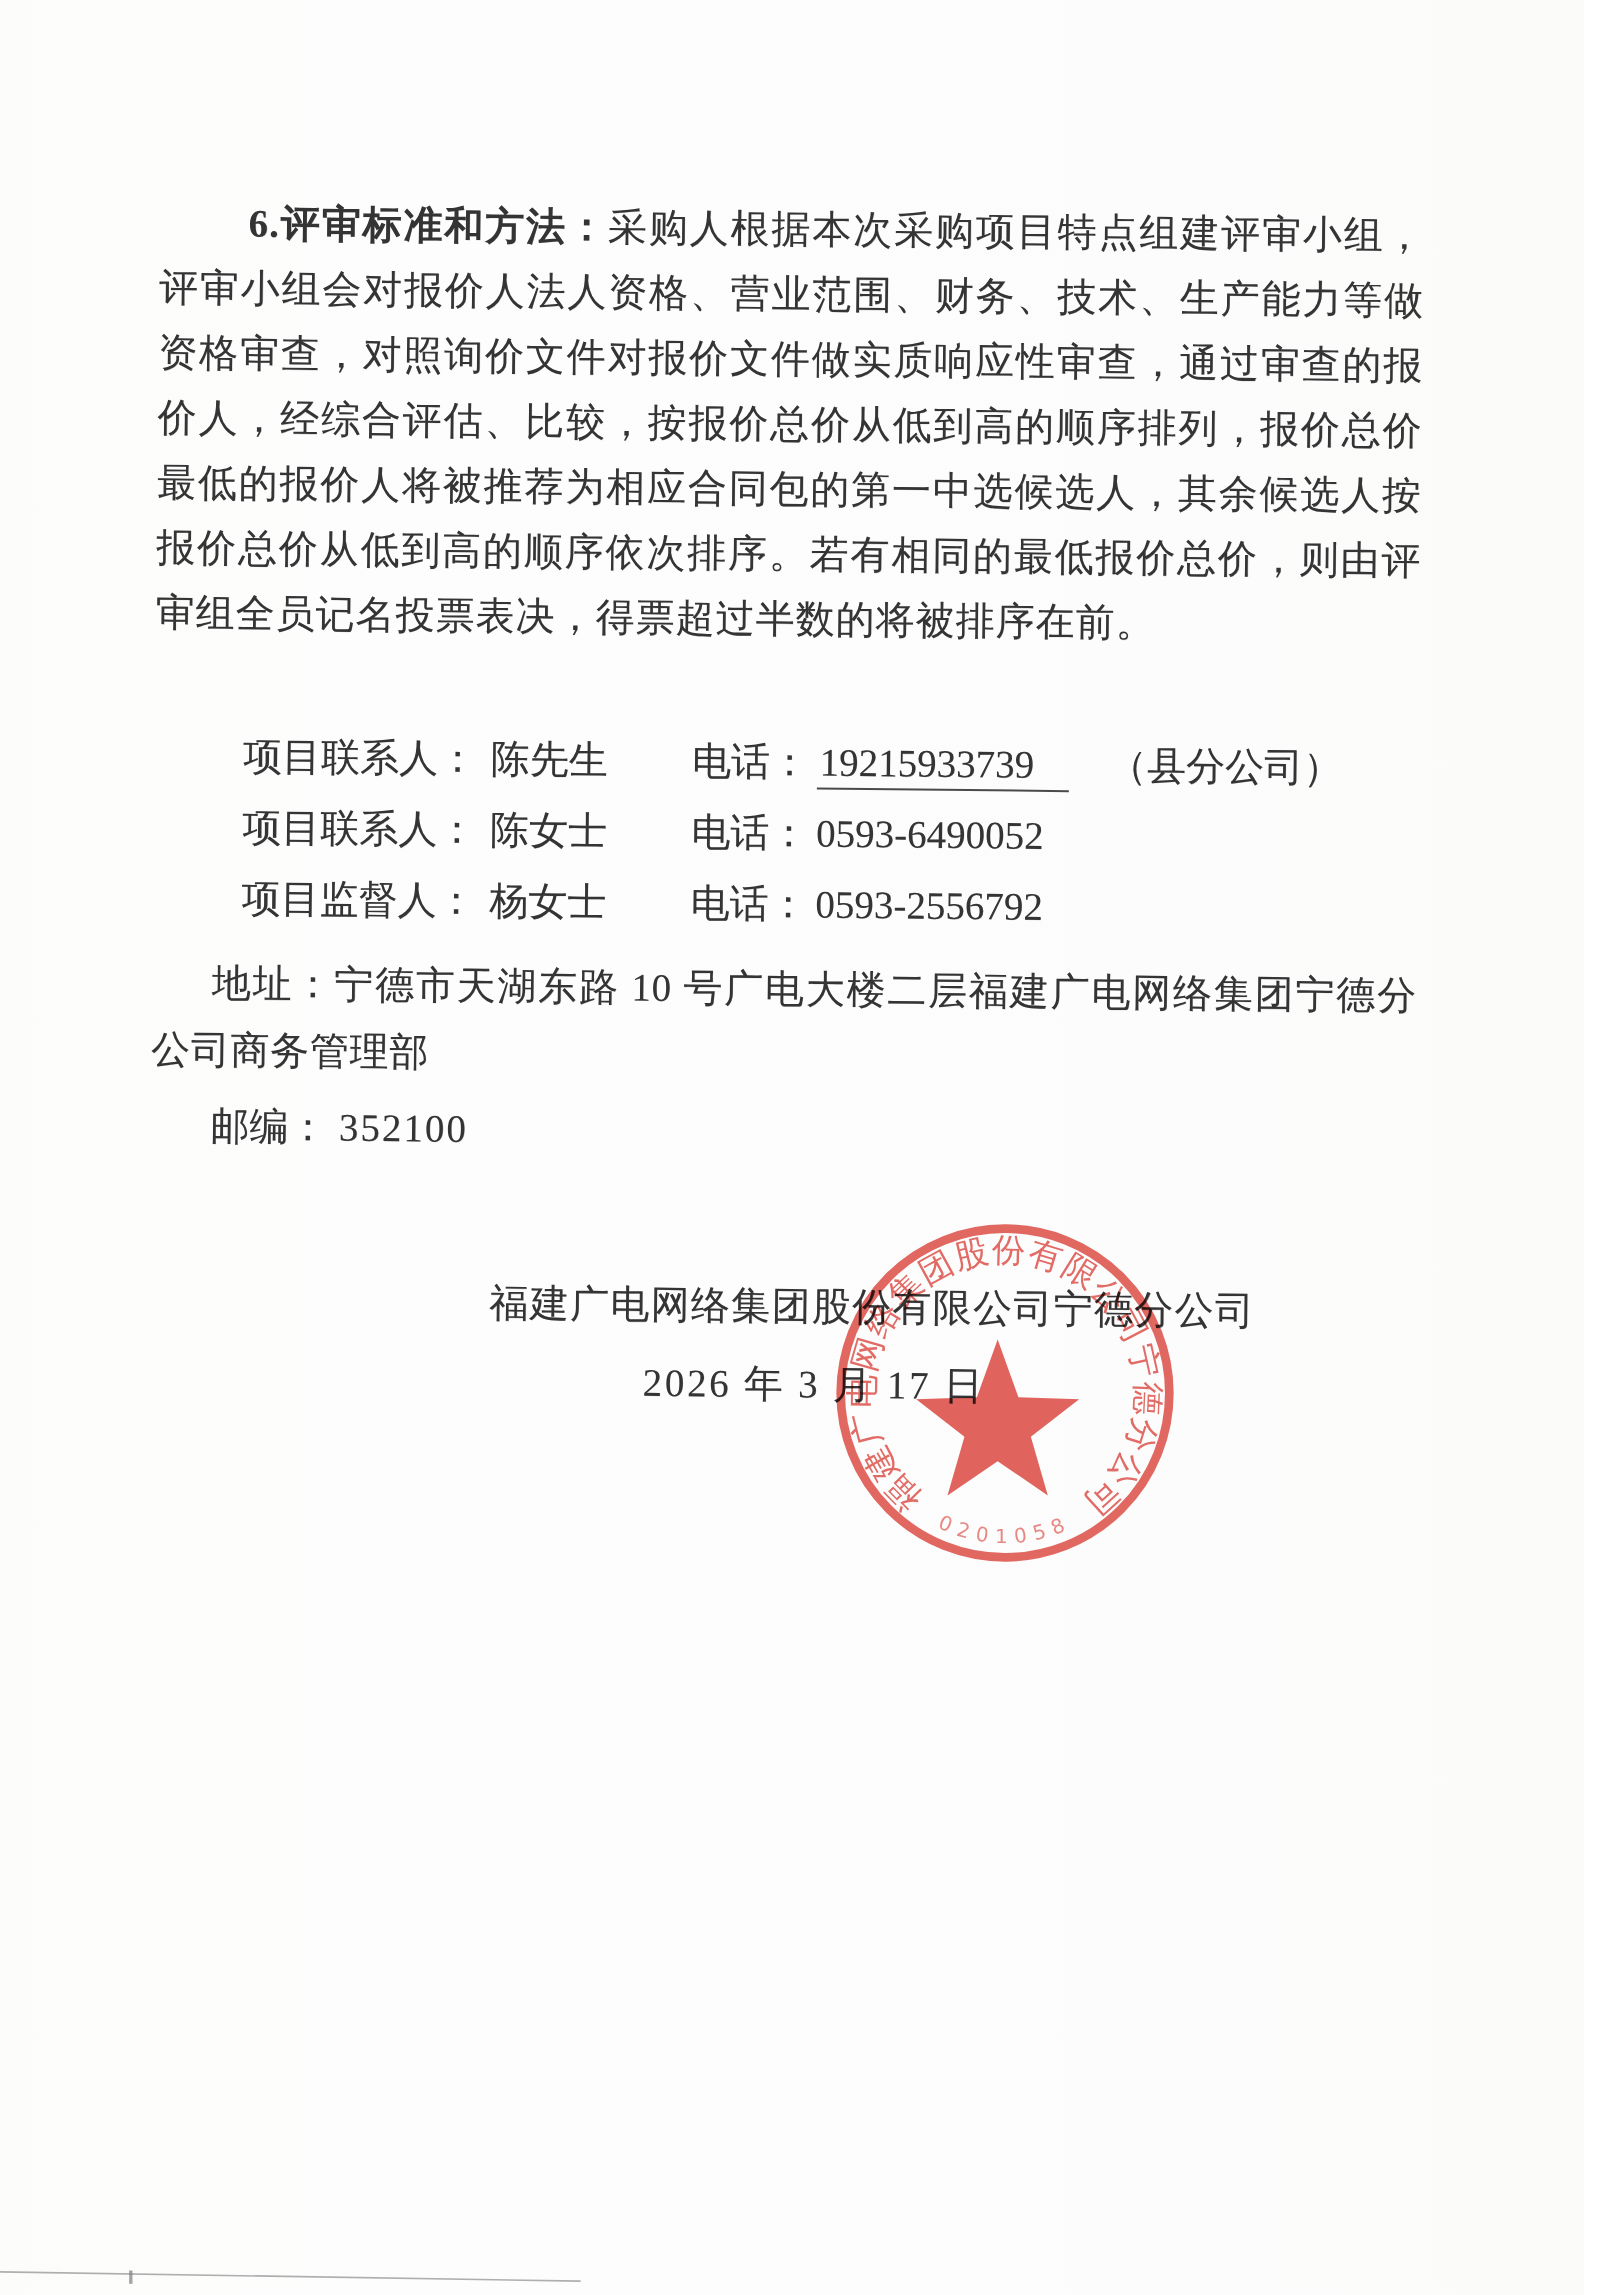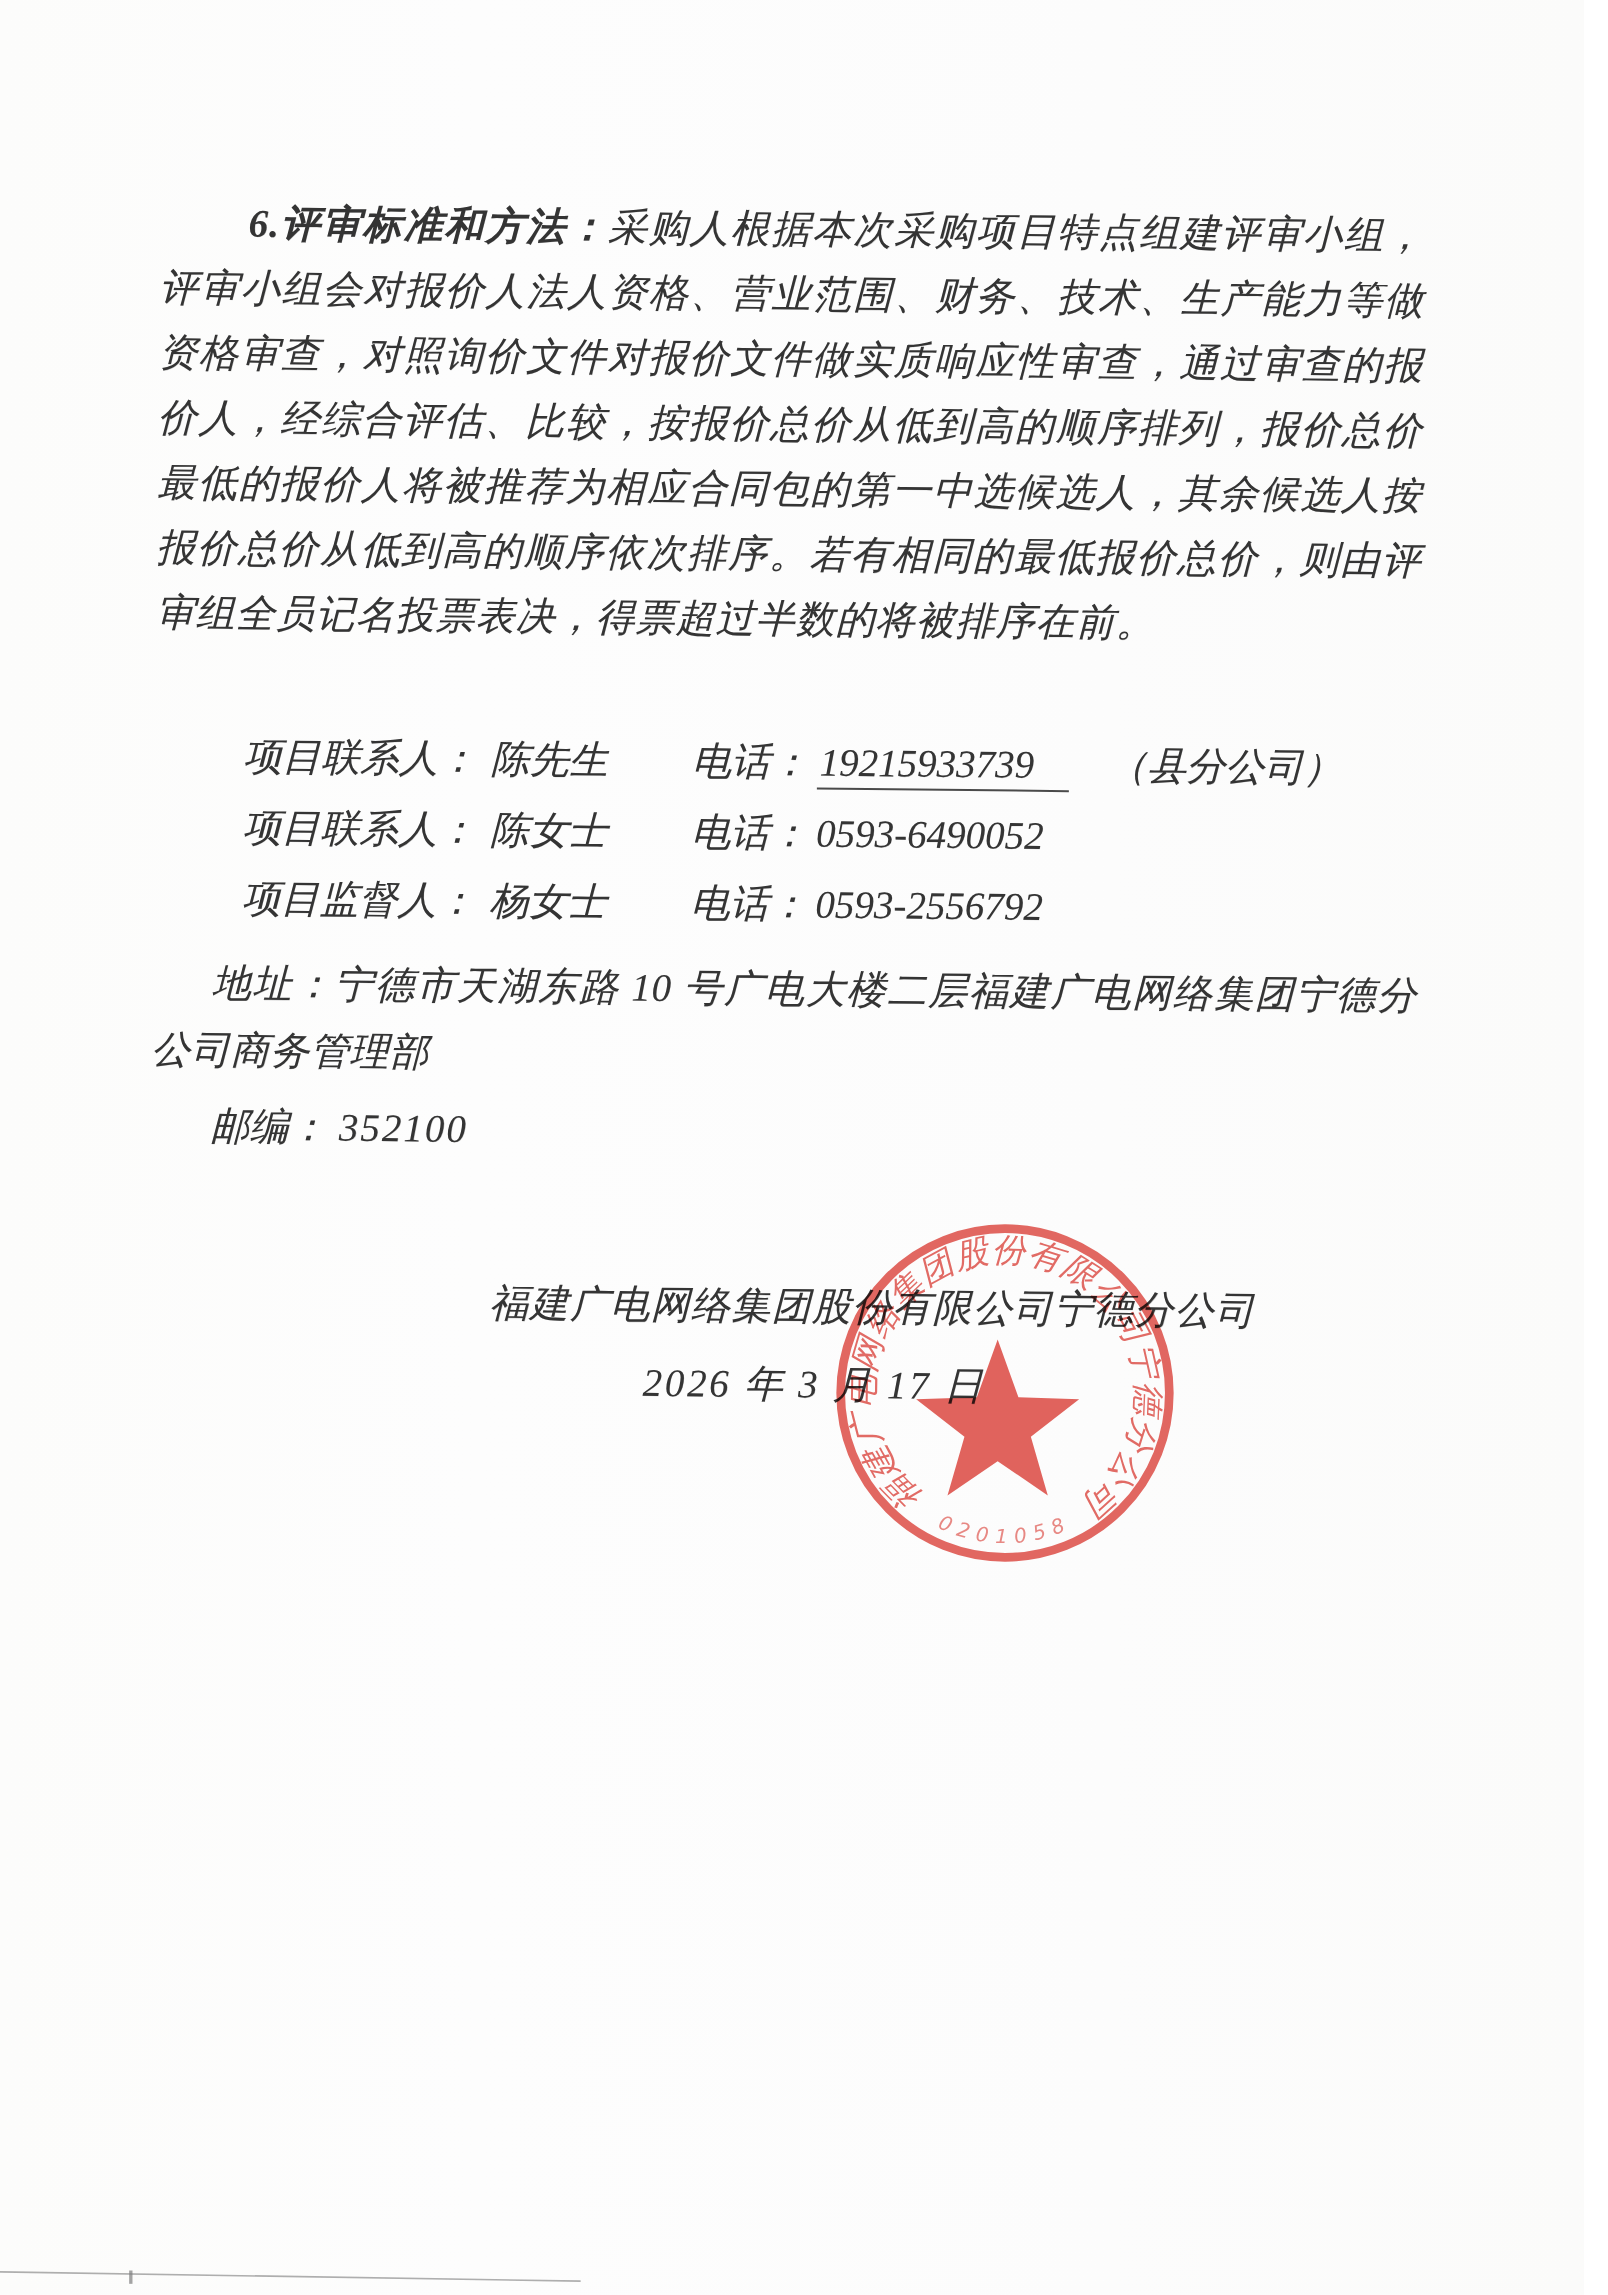--- a/index.html
+++ b/index.html
@@ -8,21 +8,20 @@
     font-family: "Liberation Serif", "DejaVu Serif", serif;
     background: #ffffff;
   }
   .page {
     position: relative;
     width: 1584px;
     height: 2295px;
     background: linear-gradient(90deg, #fcfcfb, #fdfdfd 30%, #fcfcfc 70%, #fbfbfa);
     overflow: hidden;
     color: #333;
-    font-style: italic;
   }
   .sheet {
     position: absolute;
     left: 0; top: 0; right: 0;
     transform: rotate(0.6deg);
     transform-origin: 200px 200px;
     text-shadow: 0.3px 0.3px 0.5px rgba(50,50,50,0.28);
   }
   
   .text-block {

